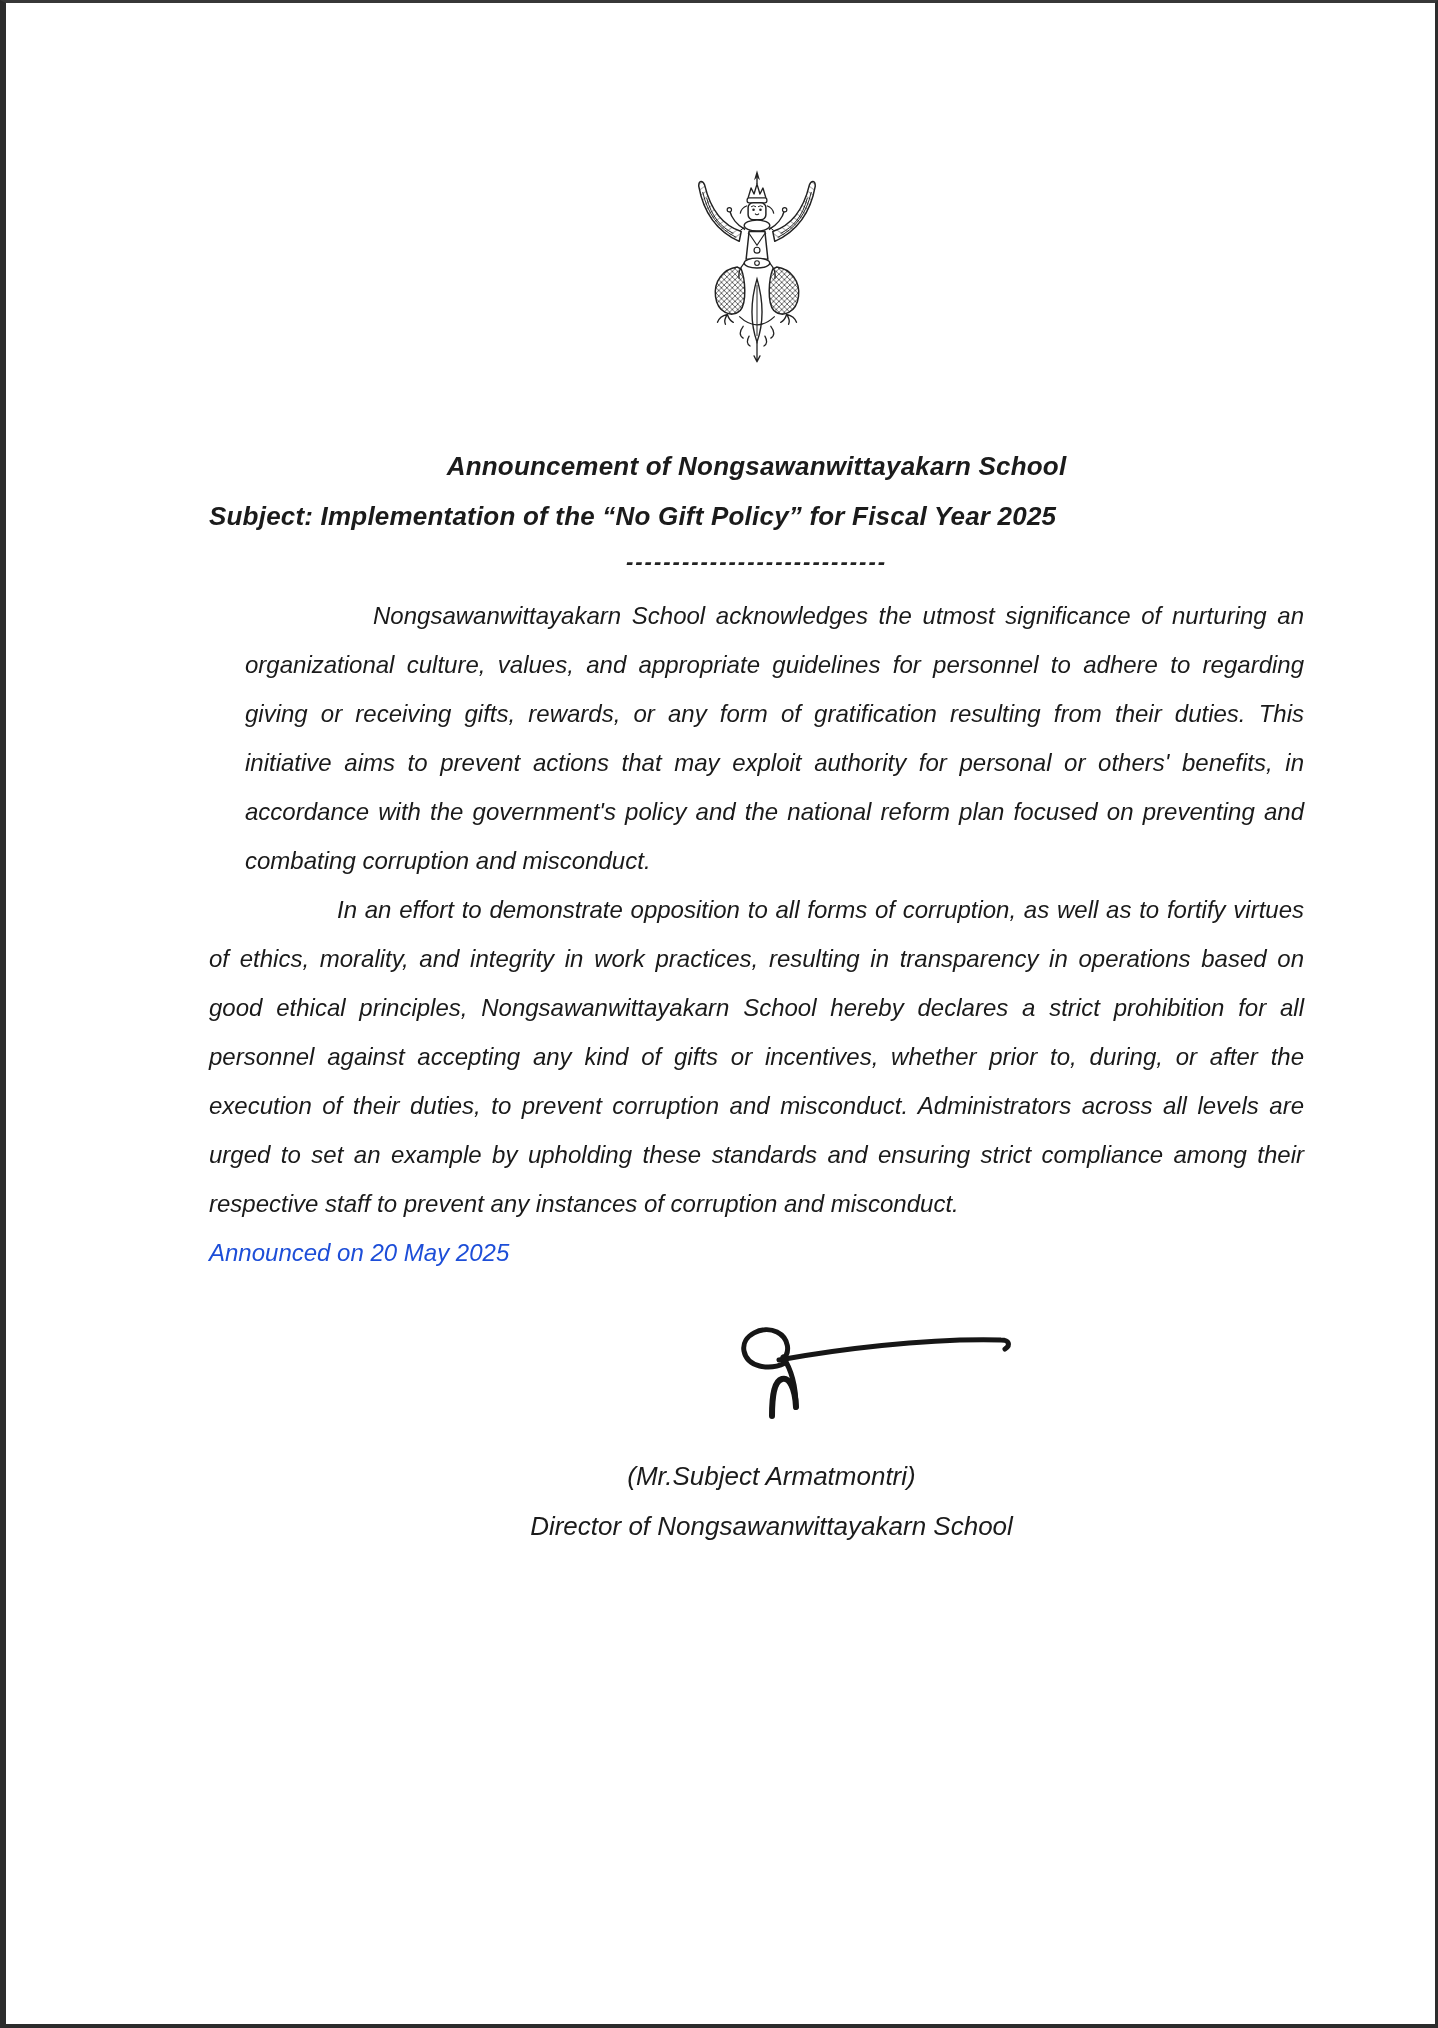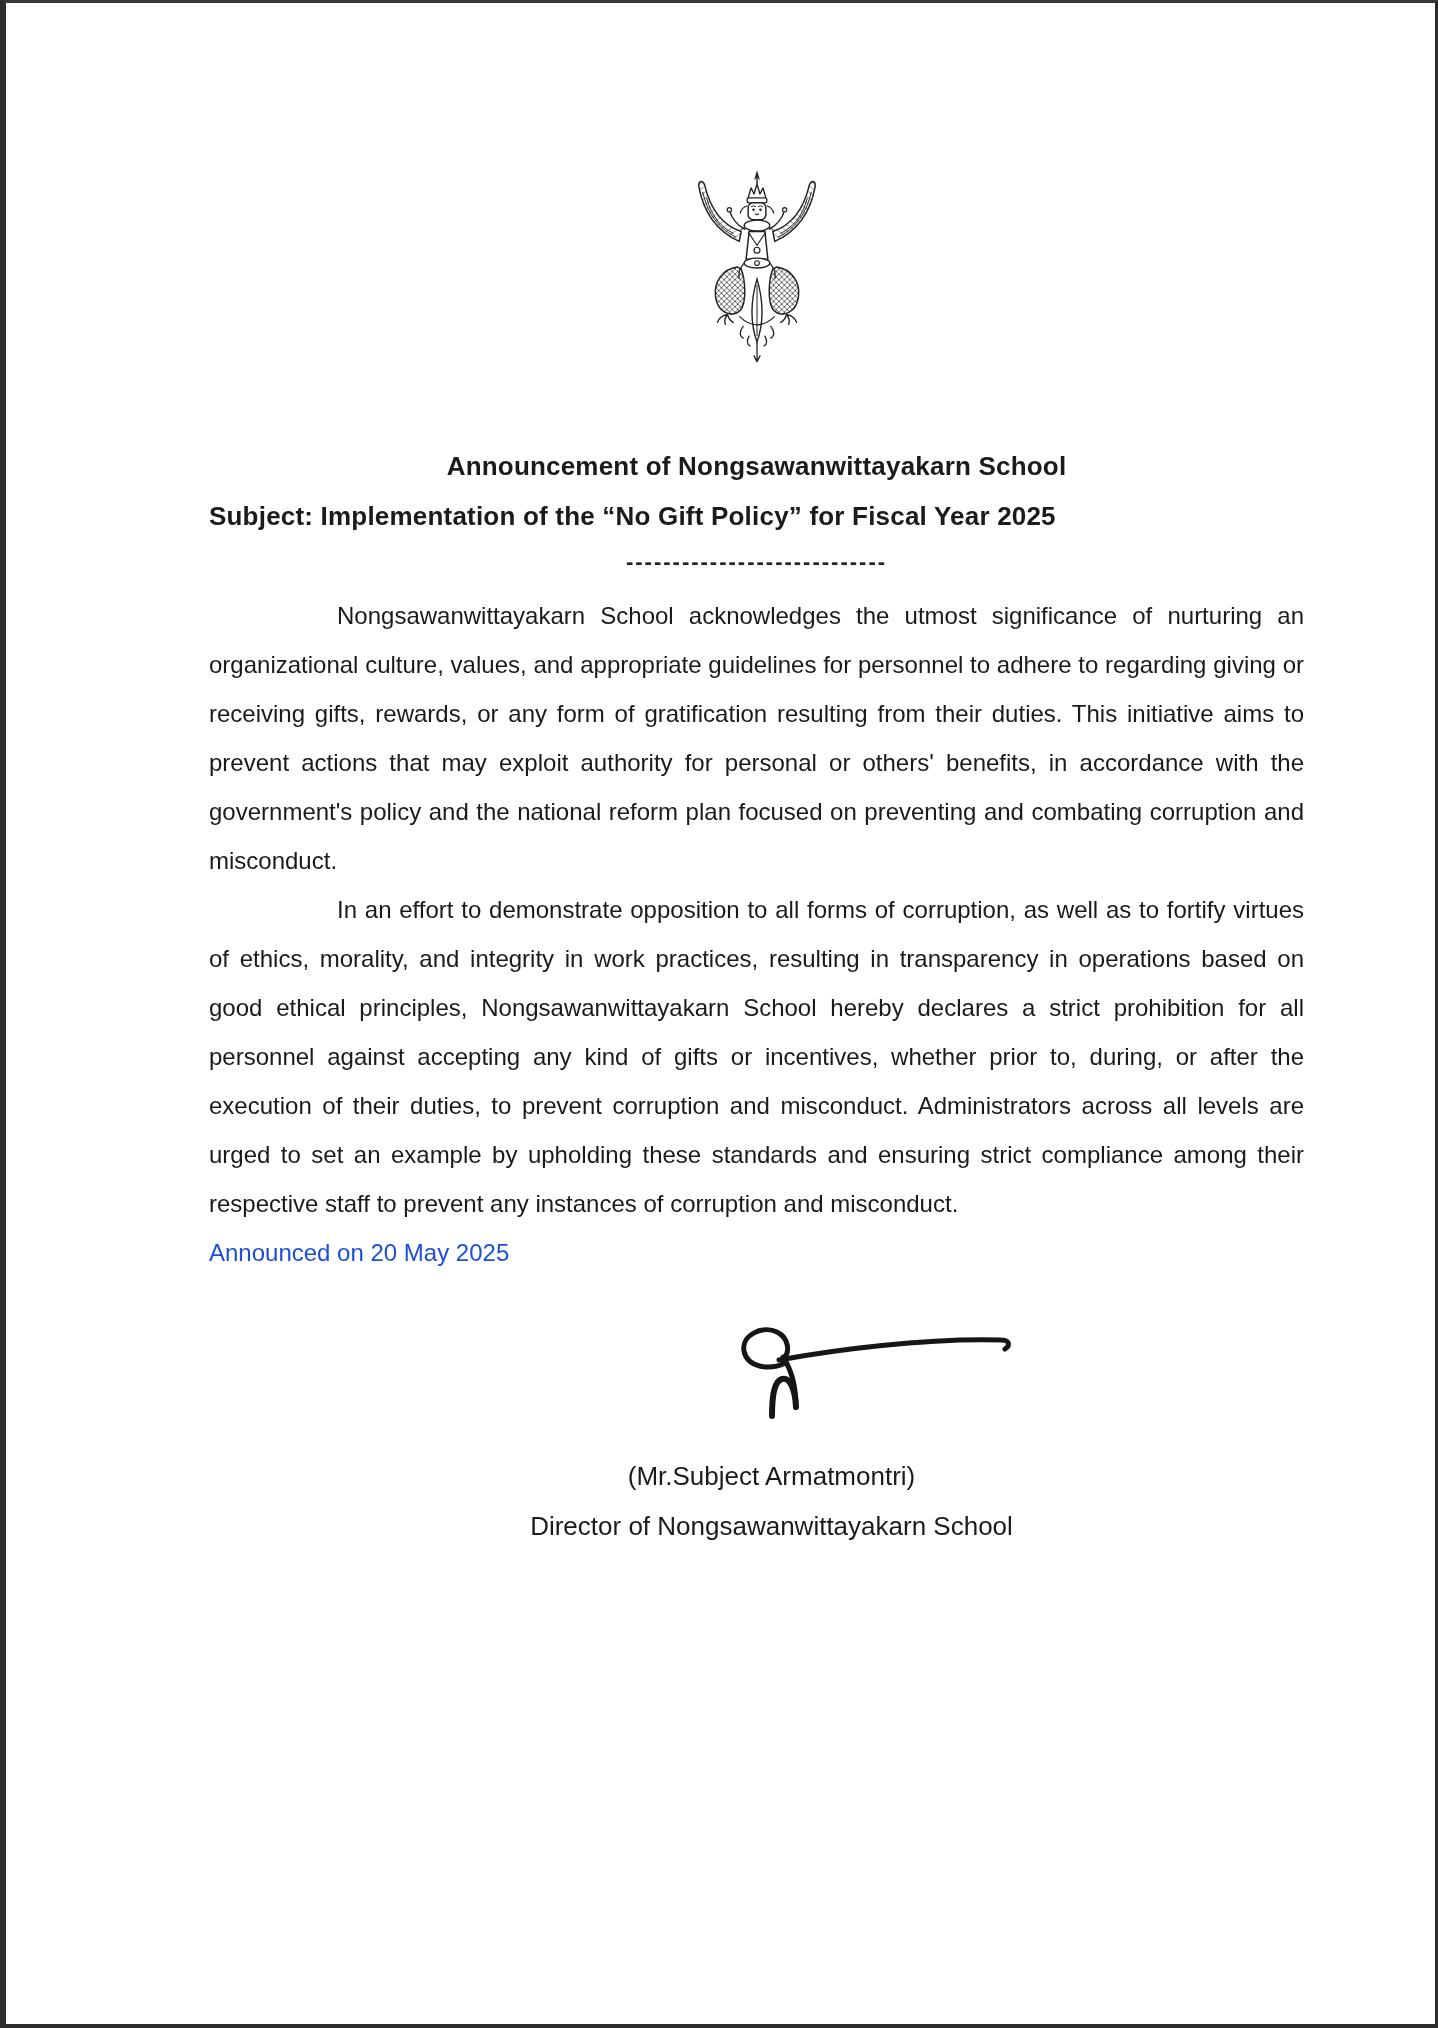--- a/index.html
+++ b/index.html
@@ -12,20 +12,21 @@
     border-right:3px solid #2c2c2c;
     border-bottom:4px solid #2c2c2c;
     font-family:"Liberation Sans", sans-serif;
     color:#1b1b1b;
     overflow:hidden;
     position:relative;
   }
   .content{
     margin-left:203px;
     margin-right:131px; 
+    font-style:italic;
   }
   .emblem{
     margin:165px auto 0 auto;
     width:158px;height:203px;
     text-align:center;
   }
   .title-line{
     margin-top:70px;
     text-align:center;
     font-size:26px;
@@ -48,21 +49,21 @@
     color:#222;
   }
   .body-para{
     margin:0;
     font-size:24px;
     line-height:49px;
     text-align:justify;
     text-indent:128px;
     color:#1a1a1a;
   }
-  .body-para.first{margin-top:8px;}
+  .body-para.first{margin-top:8px;margin-left:36px;}
   .closing-line{
     margin:0;
     font-size:24px;
     line-height:49px;
     text-indent:128px;
     white-space:nowrap;
     color:#1a1a1a;
   }
   .announced-line{
     font-size:24px;

